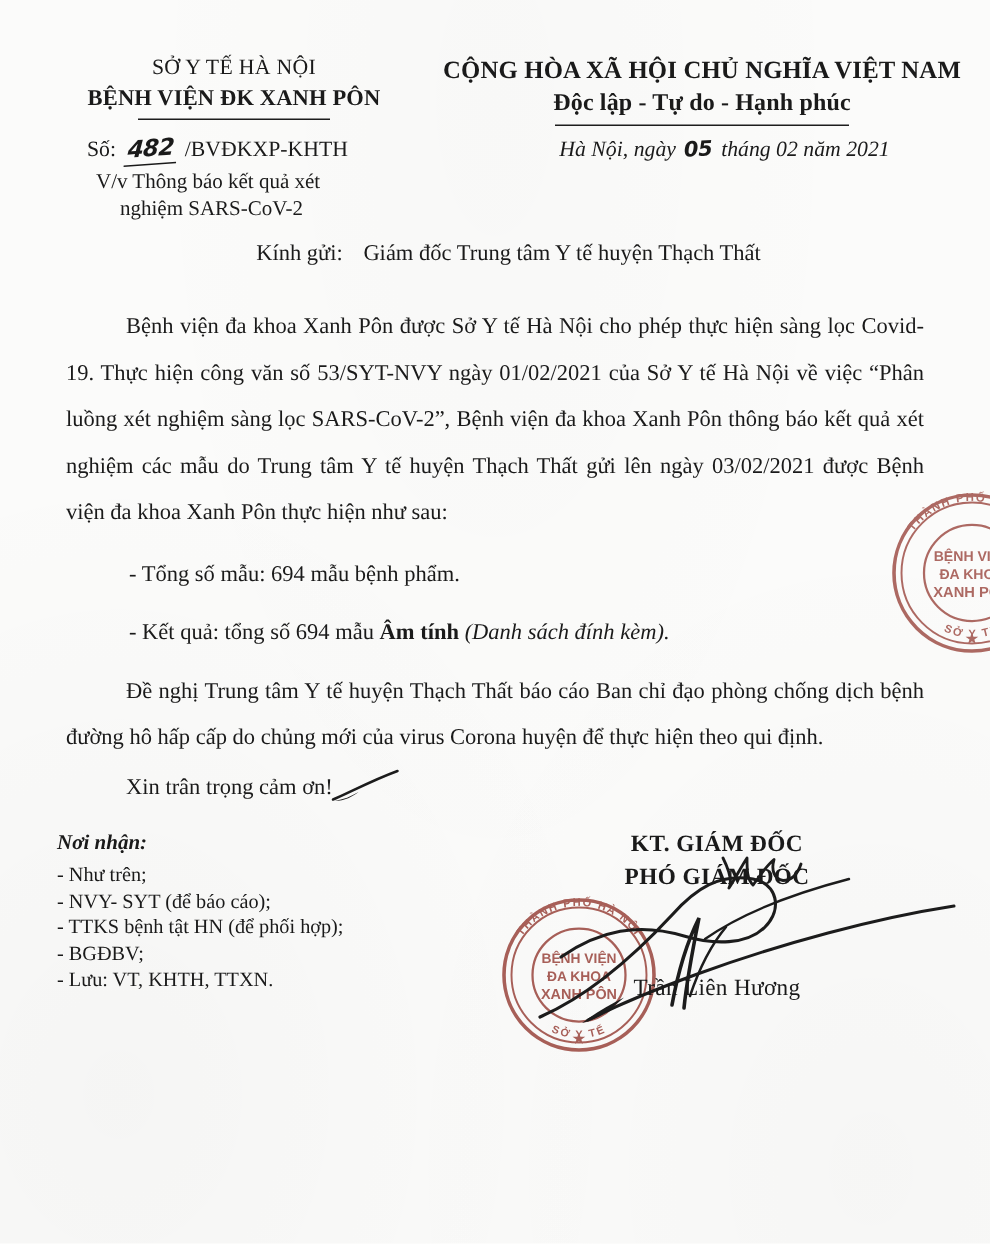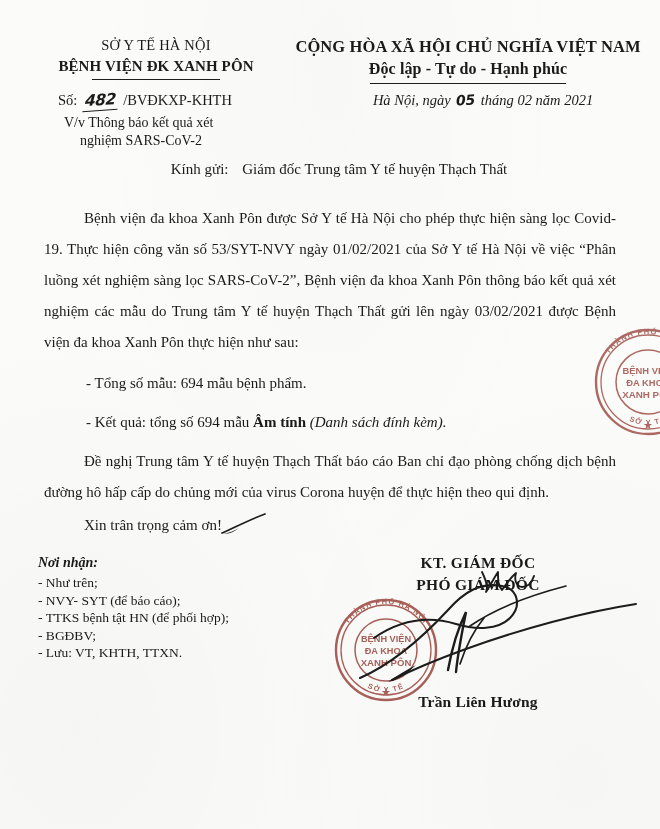--- a/index.html
+++ b/index.html
@@ -246,23 +246,23 @@
   }
   .sign-title2 {
     font-size: 15.5px;
     font-weight: bold;
     letter-spacing: .3px;
     line-height: 1.45;
     position: relative;
   }
   .sign-name {
     font-size: 15.5px;
-    font-weight: bold;
+    font-weight: normal;
     letter-spacing: .2px;
-    margin-top: 96px;
+    margin-top: 53px;
     position: relative;
     z-index: 6;
   }
 
   
   .stamp {
     position: absolute;
     pointer-events: none;
     color: #9c4a42;
   }

